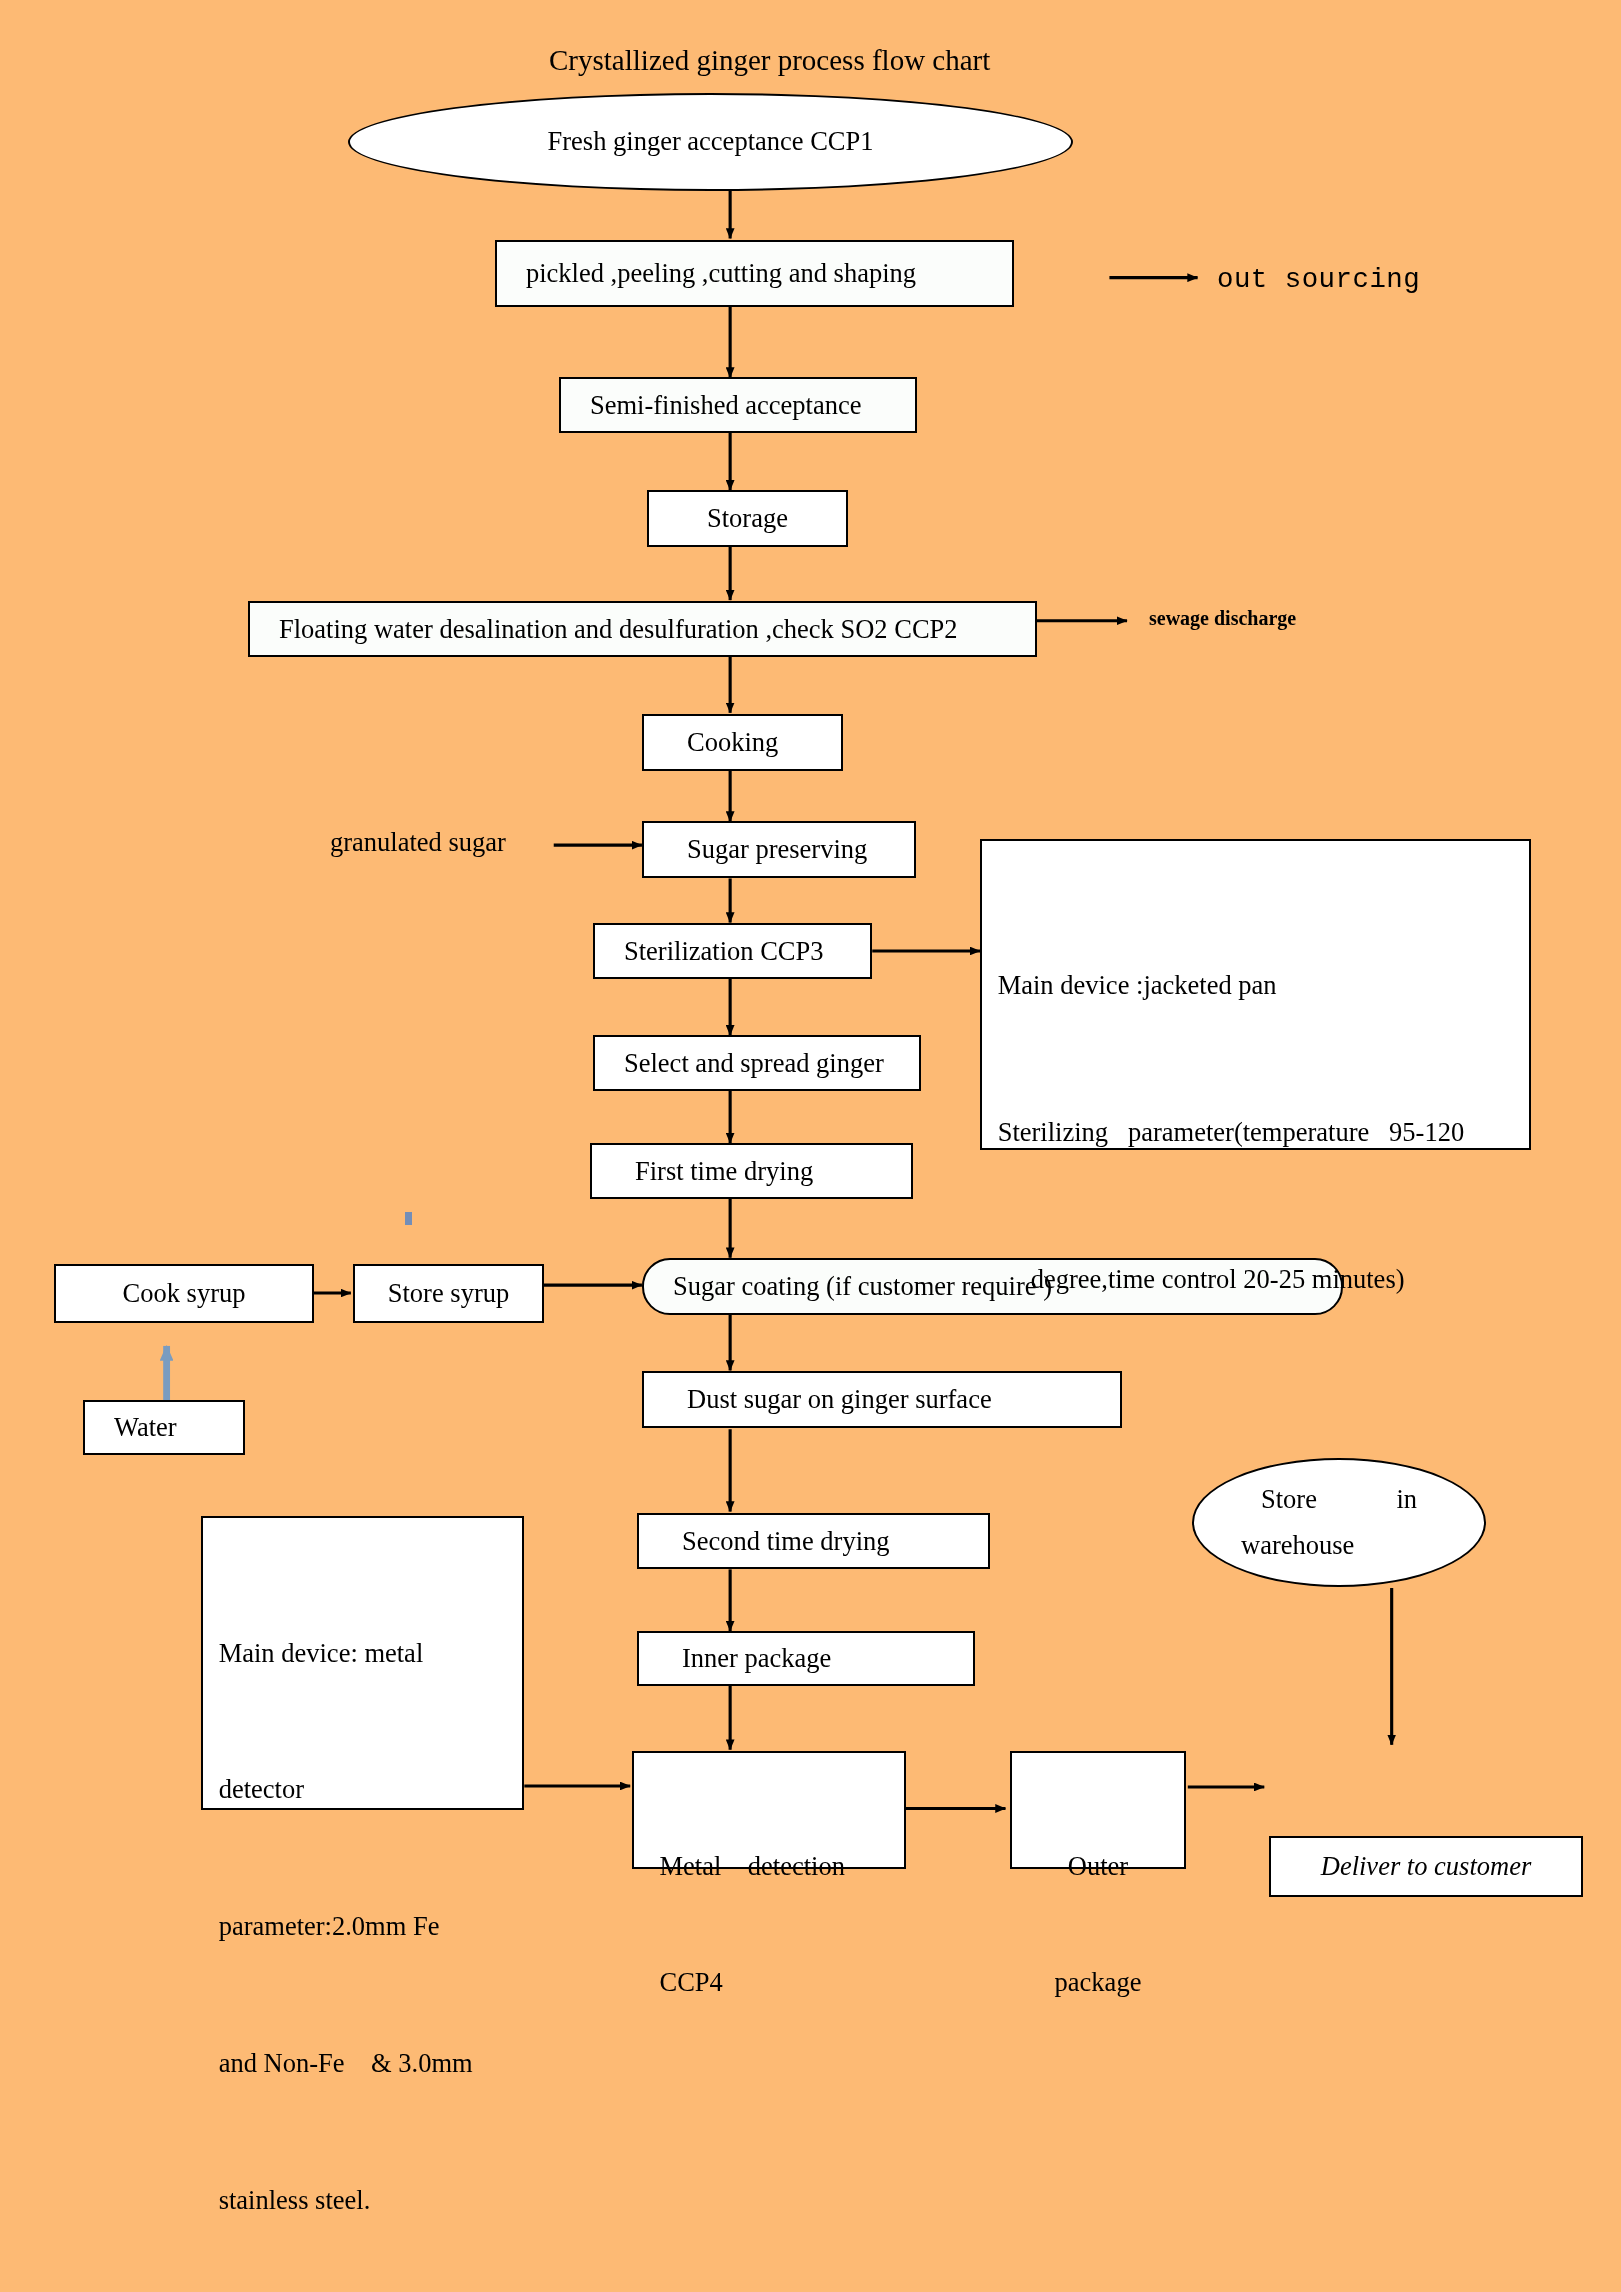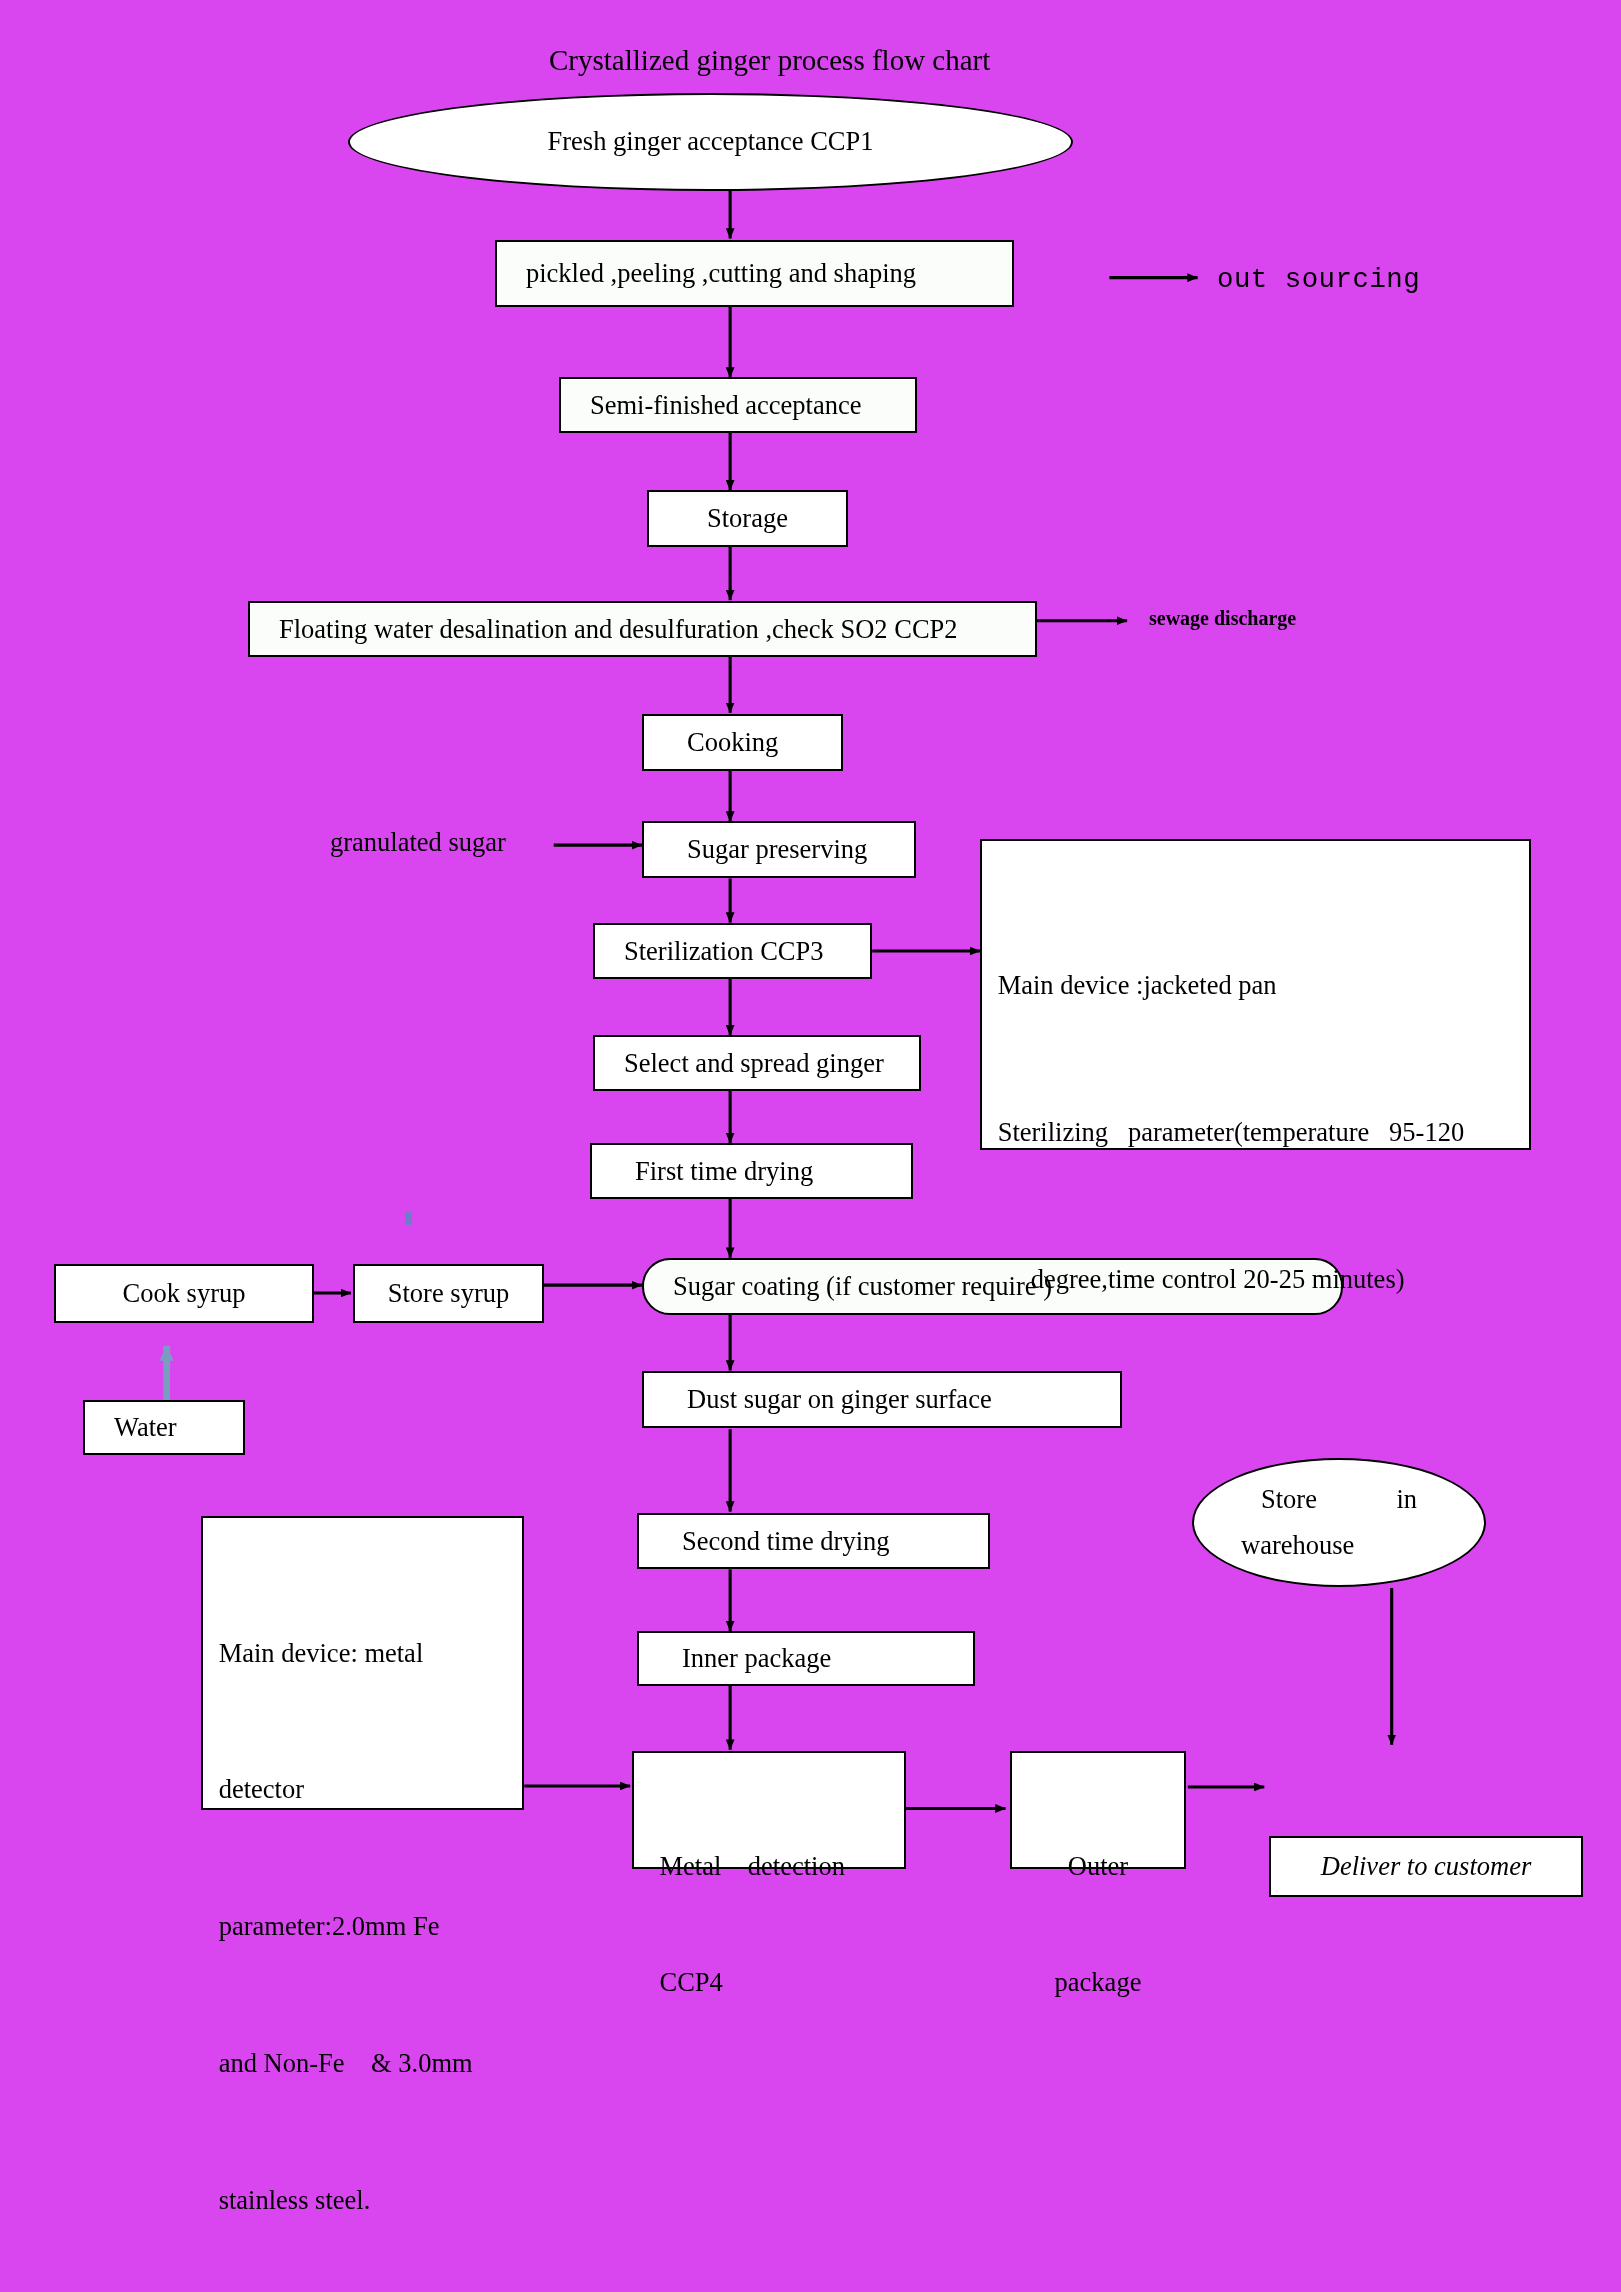--- a/index.html
+++ b/index.html
@@ -4,21 +4,21 @@
 <style>
   html, body {
     margin: 0;
     padding: 0;
     background: #ffffff;
   }
   #page {
     position: relative;
     width: 1621px;
     height: 2293px;
-    background: #d946ef;
+    background: #fdba74;
     overflow: hidden;
     font-family: "Liberation Serif", "DejaVu Serif", serif;
     color: #000000;
   }
   #edges {
     position: absolute;
     left: 0;
     top: 0;
     width: 1621px;
     height: 2293px;

